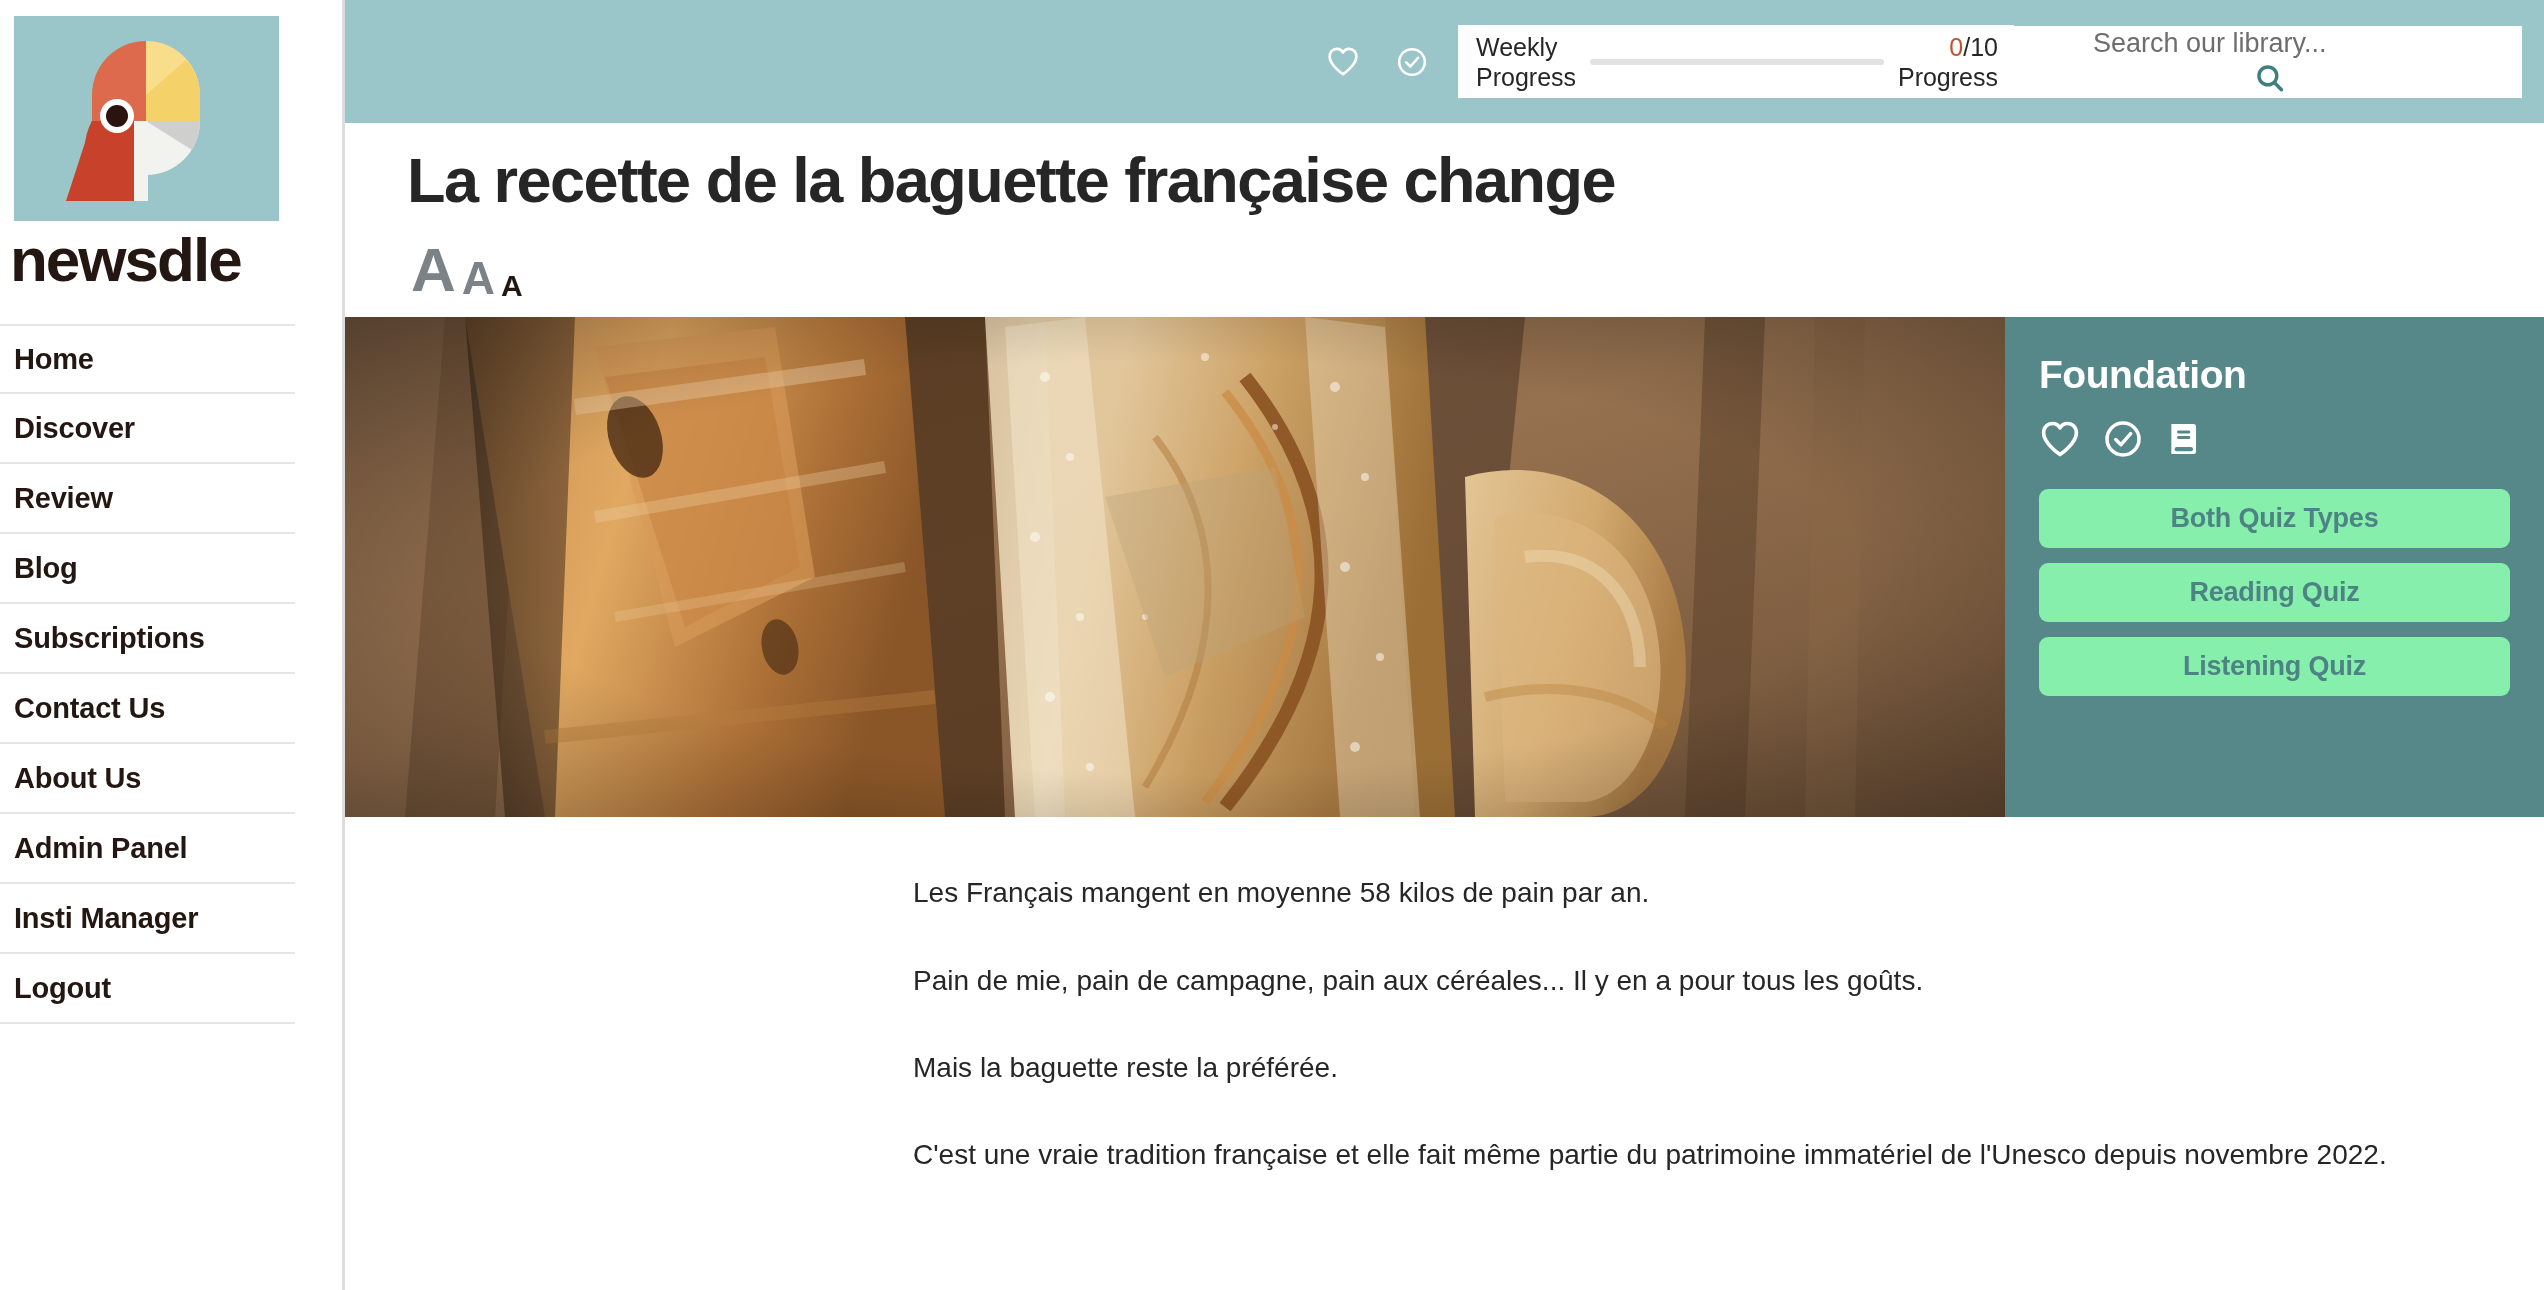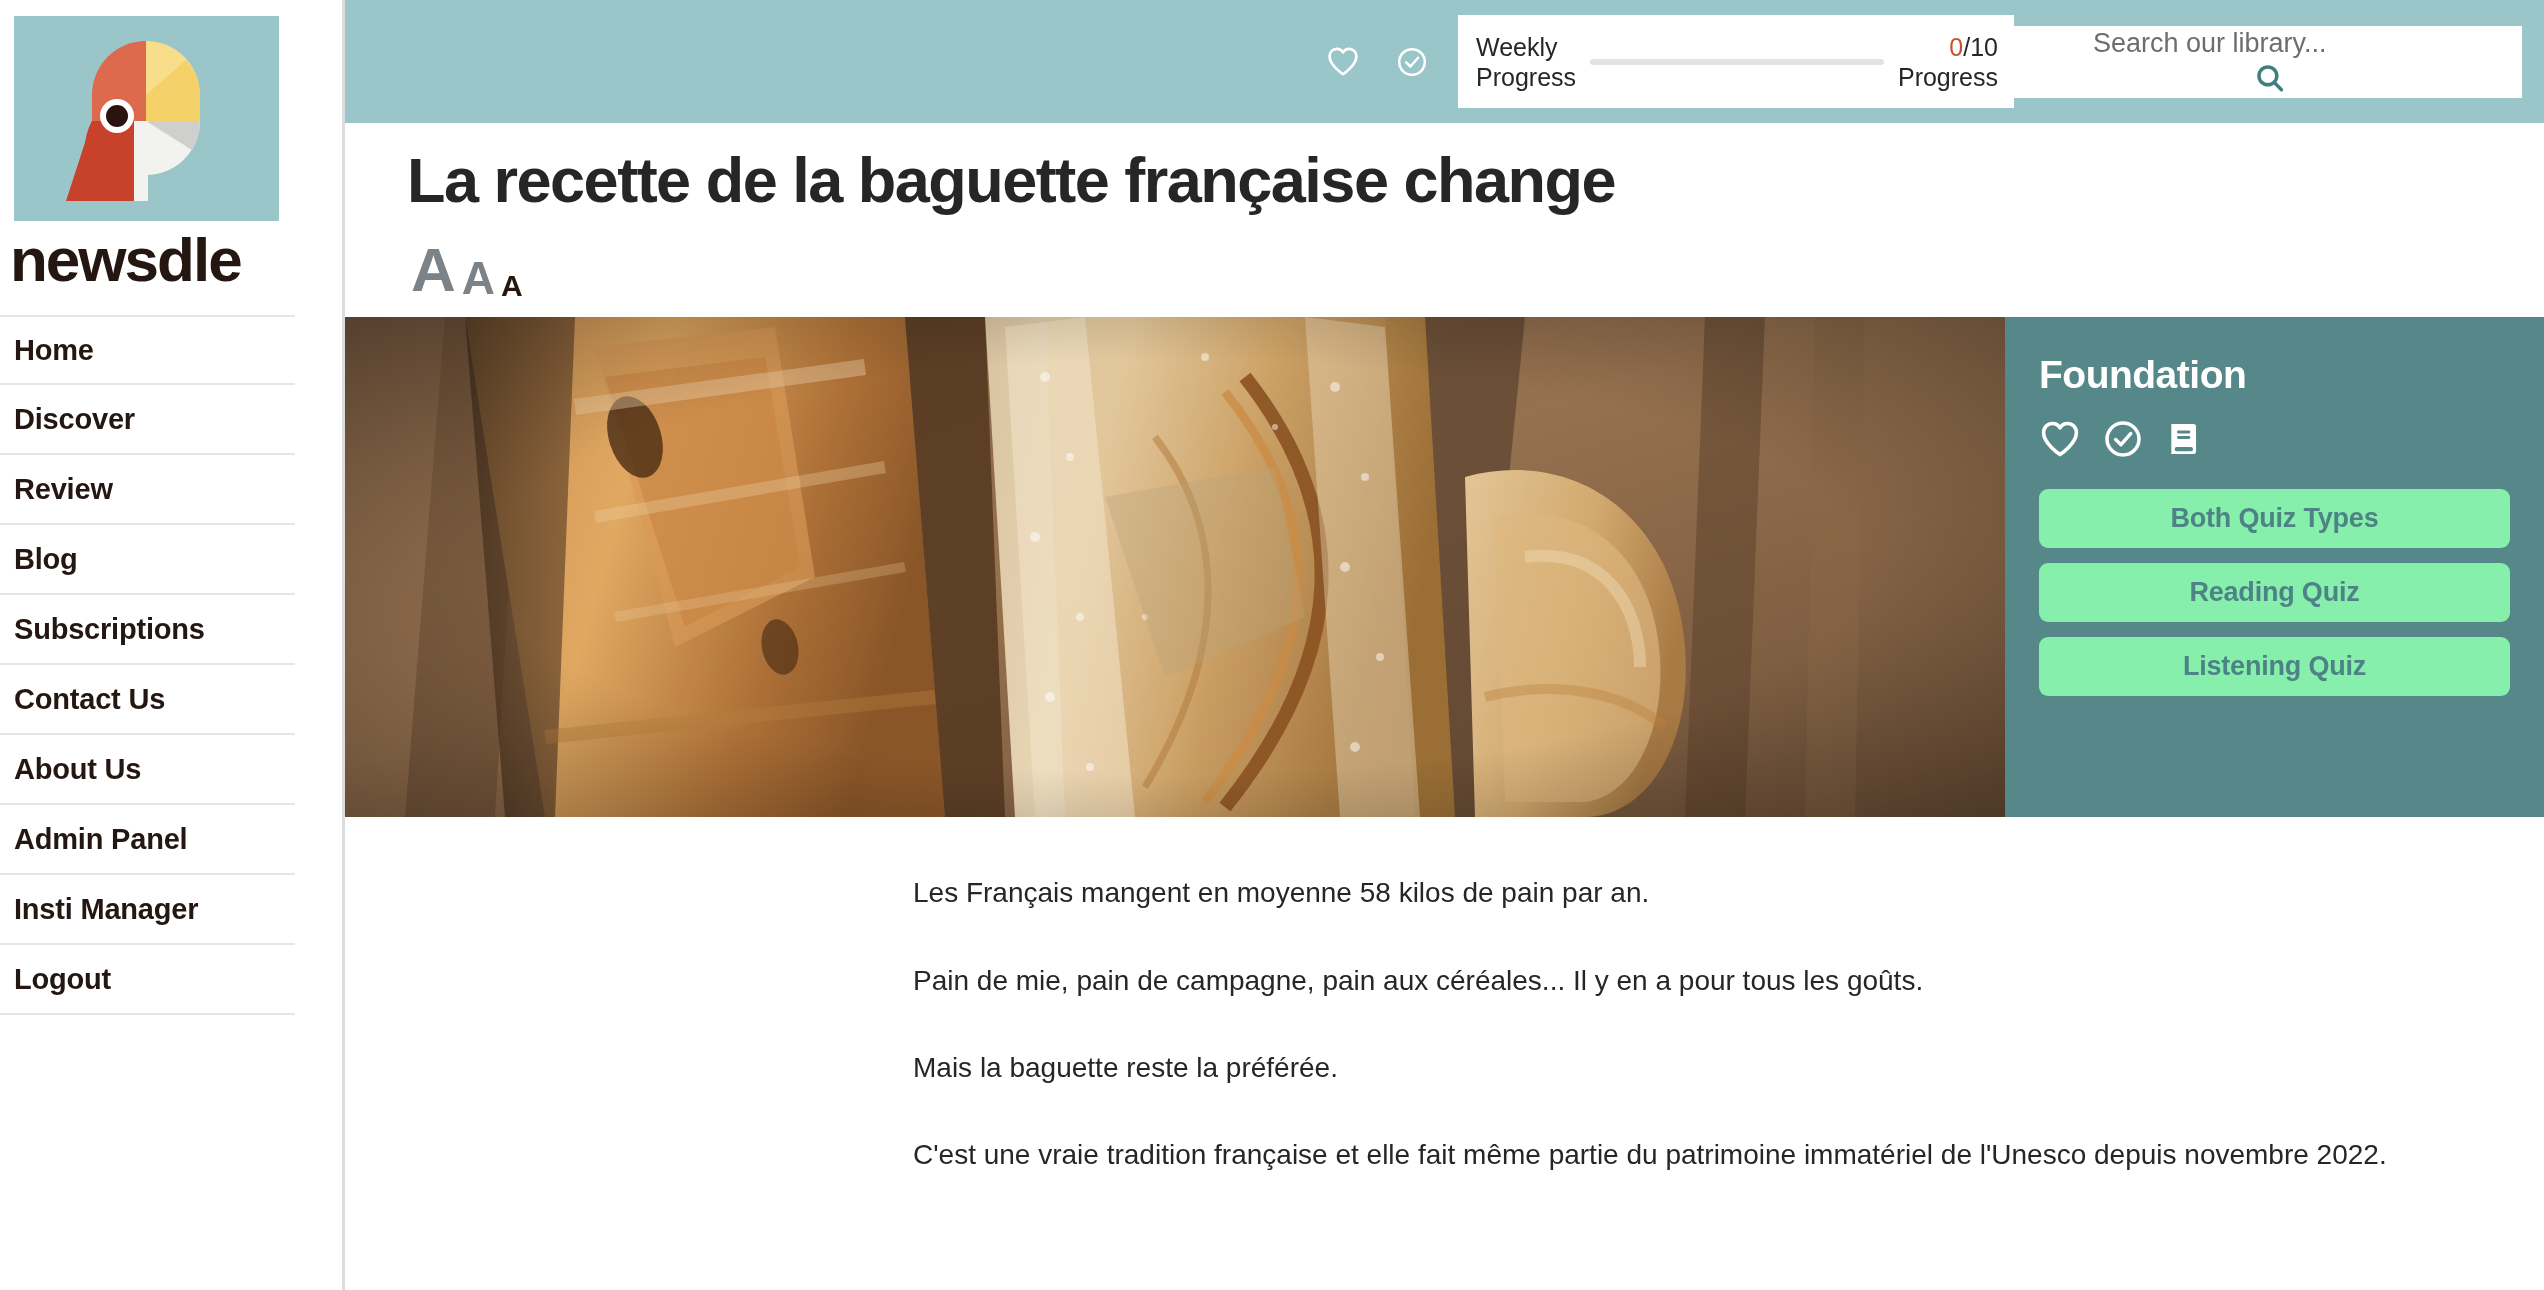--- a/index.html
+++ b/index.html
@@ -50,21 +50,21 @@
     font-family: "Liberation Sans", sans-serif;
     font-size: 62px;
     font-weight: 700;
     letter-spacing: -2px;
     color: #241712;
     line-height: 1;
     padding: 8px 0 0 0;
     margin-left: -4px;
   }
 
-  .nav { margin-top: 24px; }
+  .nav { margin-top: 33px; }
 
   .nav-item {
     height: 70px;
     display: flex;
     align-items: center;
     padding-left: 14px;
     font-size: 29px;
     font-weight: 700;
     color: #241712;
     letter-spacing: -0.2px;
@@ -99,21 +99,21 @@
     display: flex;
     align-items: center;
     gap: 36px;
     margin-right: 30px;
   }
   .topbar-icons svg { display: block; }
 
   .progress-box {
     background: #ffffff;
     width: 556px;
-    height: 93px;
+    height: 73px;
     display: flex;
     align-items: center;
     padding: 0 16px 0 18px;
     gap: 14px;
   }
 
   .progress-label, .progress-count {
     font-size: 25px;
     line-height: 30px;
     color: #262626;

